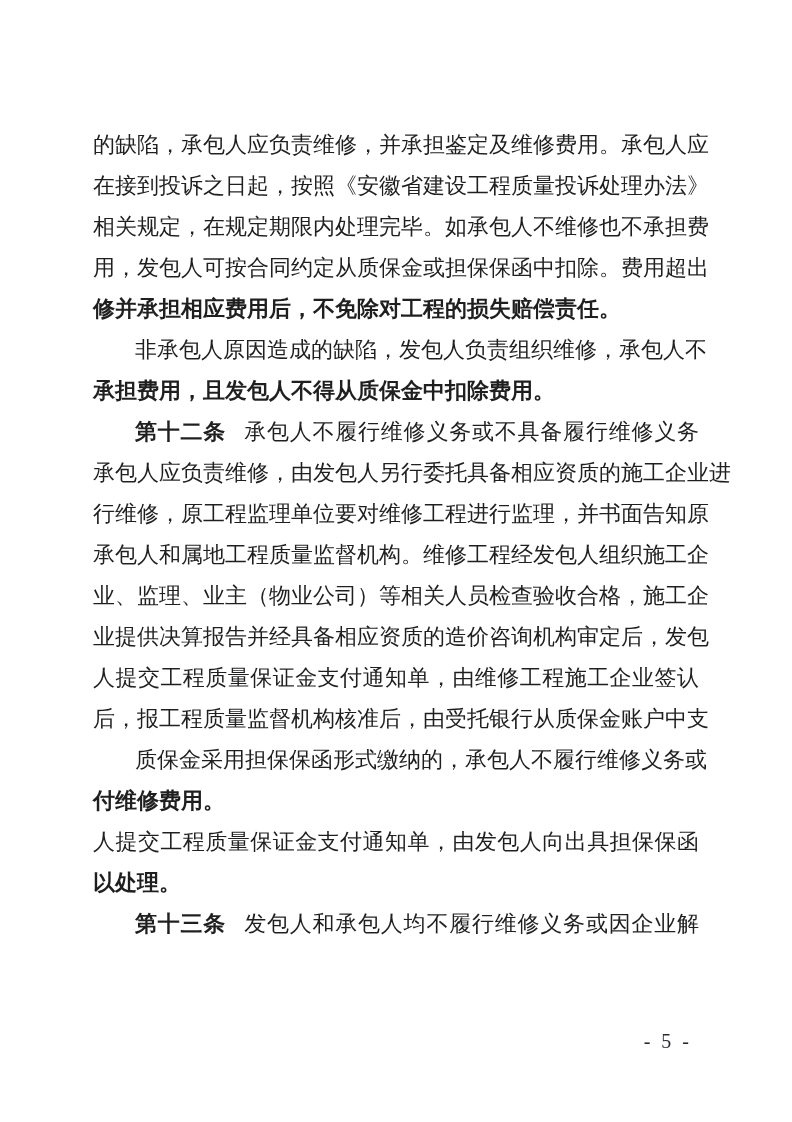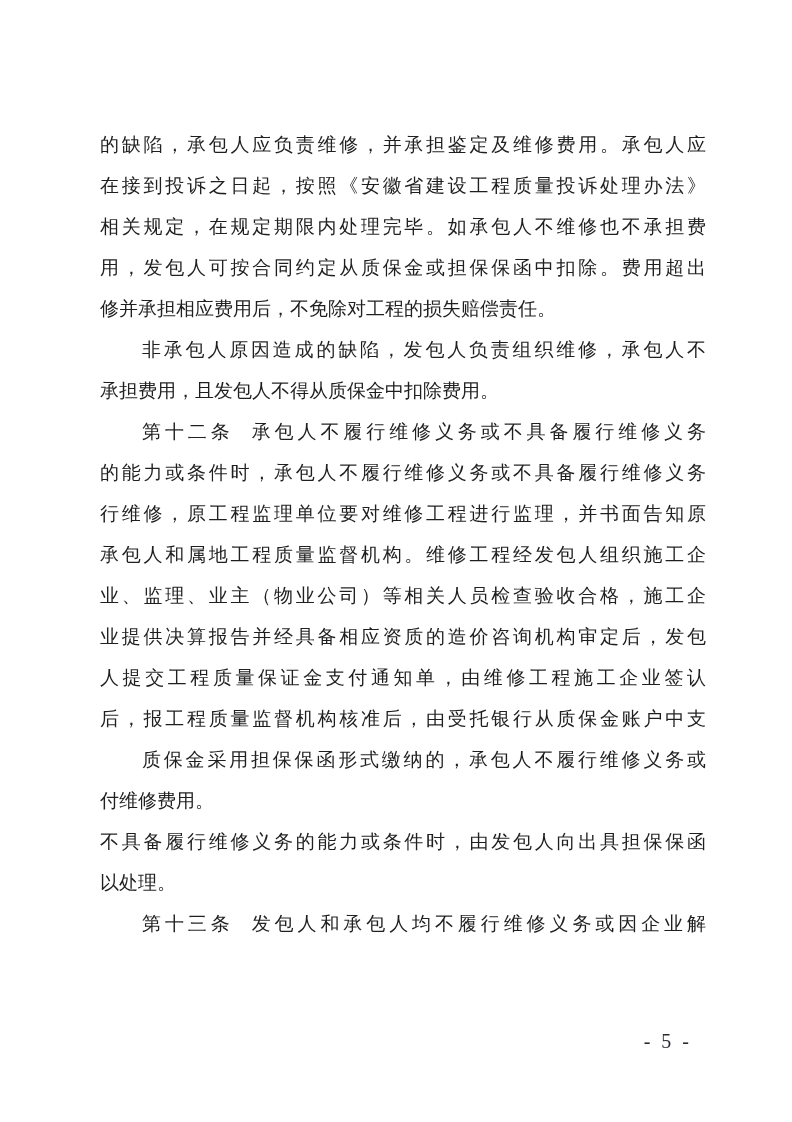--- a/index.html
+++ b/index.html
@@ -9,42 +9,43 @@
     width: 792px;
     height: 1122px;
     margin: 0 auto;
     background: #ffffff;
     overflow: hidden;
     font-family: "Liberation Serif", "DejaVu Serif", serif;
     color: #1f1f1f;
   }
   .text-block {
     position: absolute;
-    left: 100px;
+    left: 93px;
     top: 124px;
     width: 606px;
-    font-size: 19px;
+    font-size: 22px;
   }
   .line {
     height: 41px;
     line-height: 41px;
     text-align: justify;
     text-align-last: justify;
     text-justify: inter-character;
     white-space: nowrap;
     overflow: visible;
   }
   .line.last {
     text-align-last: left;
+    font-weight: bold;
   }
   .line.indent {
     text-indent: 42px;
   }
   .lead {
-    font-weight: 400;
+    font-weight: 700;
     margin-right: 18px;
   }
   .page-number {
     position: absolute;
     top: 1021px;
     right: 100px;
     font-size: 20px;
     line-height: 41px;
     letter-spacing: 3px;
     color: #2a2a33;
@@ -56,27 +57,27 @@
 <div class="page">
   <div class="text-block">
       <div class="line"><span>的缺陷，承包人应负责维修，并承担鉴定及维修费用。承包人应</span></div>
       <div class="line"><span>在接到投诉之日起，按照《安徽省建设工程质量投诉处理办法》</span></div>
       <div class="line"><span>相关规定，在规定期限内处理完毕。如承包人不维修也不承担费</span></div>
       <div class="line"><span>用，发包人可按合同约定从质保金或担保保函中扣除。费用超出</span></div>
       <div class="line last"><span>修并承担相应费用后，不免除对工程的损失赔偿责任。</span></div>
       <div class="line indent"><span>非承包人原因造成的缺陷，发包人负责组织维修，承包人不</span></div>
       <div class="line last"><span>承担费用，且发包人不得从质保金中扣除费用。</span></div>
       <div class="line indent"><span class="lead">第十二条</span><span>承包人不履行维修义务或不具备履行维修义务</span></div>
-      <div class="line"><span>的能力或条件时，承包人不履行维修义务或不具备履行维修义务</span></div>
+      <div class="line"><span>承包人应负责维修，由发包人另行委托具备相应资质的施工企业进</span></div>
       <div class="line"><span>行维修，原工程监理单位要对维修工程进行监理，并书面告知原</span></div>
       <div class="line"><span>承包人和属地工程质量监督机构。维修工程经发包人组织施工企</span></div>
       <div class="line"><span>业、监理、业主（物业公司）等相关人员检查验收合格，施工企</span></div>
       <div class="line"><span>业提供决算报告并经具备相应资质的造价咨询机构审定后，发包</span></div>
       <div class="line"><span>人提交工程质量保证金支付通知单，由维修工程施工企业签认</span></div>
       <div class="line"><span>后，报工程质量监督机构核准后，由受托银行从质保金账户中支</span></div>
       <div class="line indent"><span>质保金采用担保保函形式缴纳的，承包人不履行维修义务或</span></div>
       <div class="line last"><span>付维修费用。</span></div>
-      <div class="line"><span>不具备履行维修义务的能力或条件时，由发包人向出具担保保函</span></div>
+      <div class="line"><span>人提交工程质量保证金支付通知单，由发包人向出具担保保函</span></div>
       <div class="line last"><span>以处理。</span></div>
       <div class="line indent"><span class="lead">第十三条</span><span>发包人和承包人均不履行维修义务或因企业解</span></div>
     </div>
   <div class="page-number">- 5 -</div>
 </div>
 
 </body></html>

